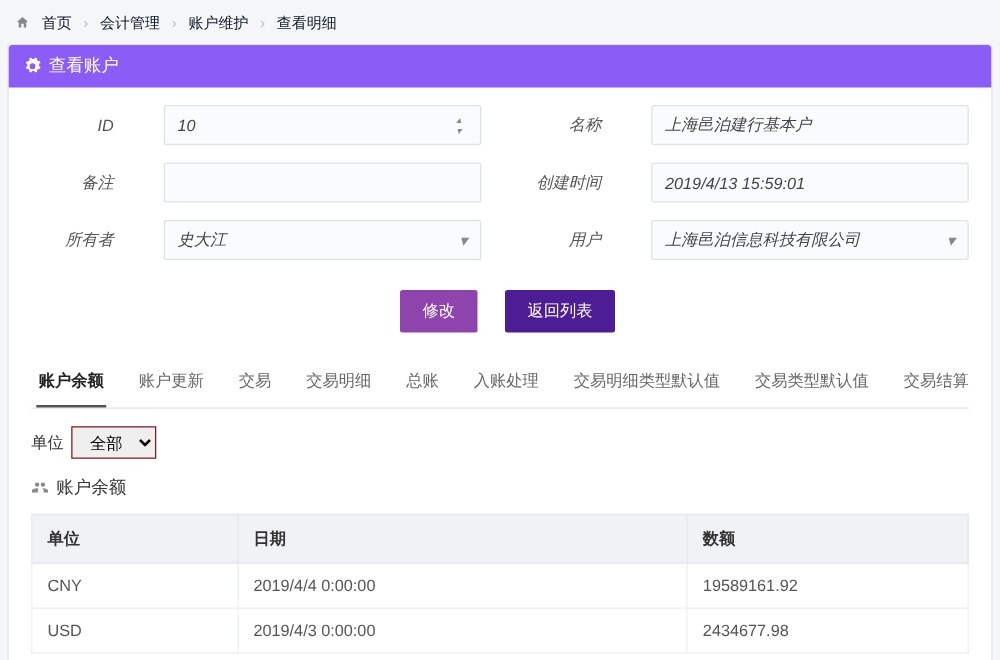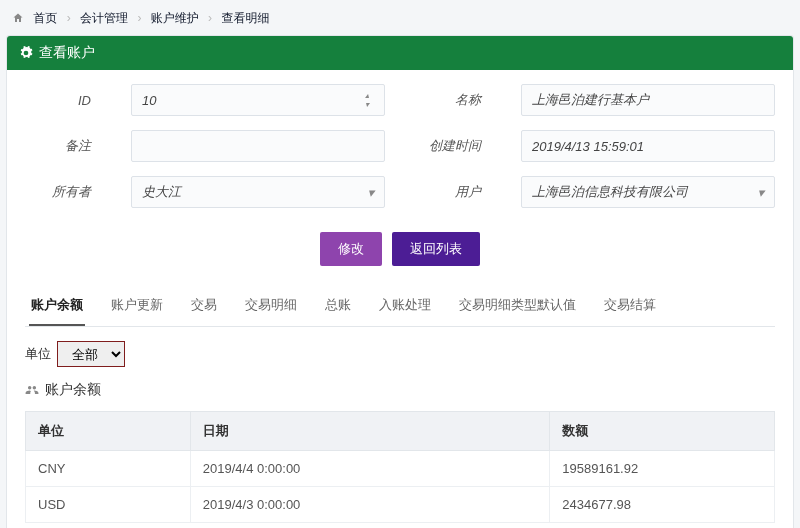--- a/index.html
+++ b/index.html
@@ -22,21 +22,21 @@
   .breadcrumb .sep { color: #bbb; margin: 0 2px; }
   .breadcrumb svg { vertical-align: -2px; margin-right: 2px; }
 
   .panel {
     background: #fff;
     border: 1px solid #e2e6ea;
     border-radius: 3px;
     margin-bottom: 8px;
   }
   .panel-header {
-    background: #15803d;
+    background: #8b5cf6;
     color: #fff;
     padding: 8px 12px;
     font-size: 14px;
     display: flex;
     align-items: center;
     border-radius: 3px 3px 0 0;
   }
   .panel-header svg { margin-right: 6px; }
   .panel-body { padding: 14px 18px 6px 18px; }
 
@@ -66,21 +66,21 @@
   .stepper { display:flex; flex-direction:column; gap:1px; margin-left:auto; }
   .stepper span {
     width: 14px; height: 8px; font-size: 8px;
     display:flex; align-items:center; justify-content:center;
     color:#888;
   }
 
   .btn-row { display:flex; justify-content:center; gap:10px; padding: 10px 0 14px 0; }
   .btn {
     border:none; color:#fff; padding: 8px 18px; font-size:13px;
-    border-radius:2px; cursor:pointer;
+    border-radius:2px; cursor:pointer;margin-left:12px;
   }
   .btn-purple { background:#8e44ad; }
   .btn-blue   { background:#4c1d95; }
 
   .tabs {
     display:flex; gap:24px;
     border-bottom:1px solid #e2e6ea;
     padding: 0 4px;
     margin: 0 18px;
     font-size: 13px;
@@ -202,20 +202,21 @@
     </div>
 
     <div class="tabs">
       <div class="tab active">账户余额</div>
       <div class="tab">账户更新</div>
       <div class="tab">交易</div>
       <div class="tab">交易明细</div>
       <div class="tab">总账</div>
       <div class="tab">入账处理</div>
       <div class="tab">交易明细类型默认值</div>
+      <div class="tab">交易类型默认值</div>
       <div class="tab">交易结算</div>
     </div>
 
     <div class="subpanel">
       <div class="unit-filter">
         <span>单位</span>
         <select>
           <option>全部</option>
         </select>
       </div>

